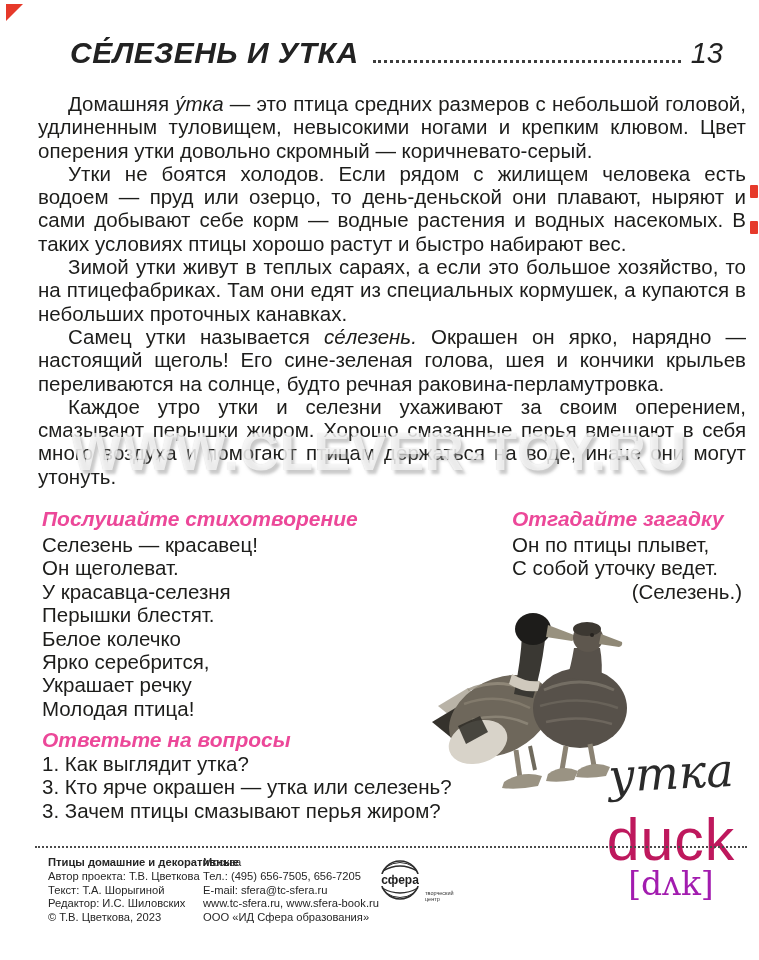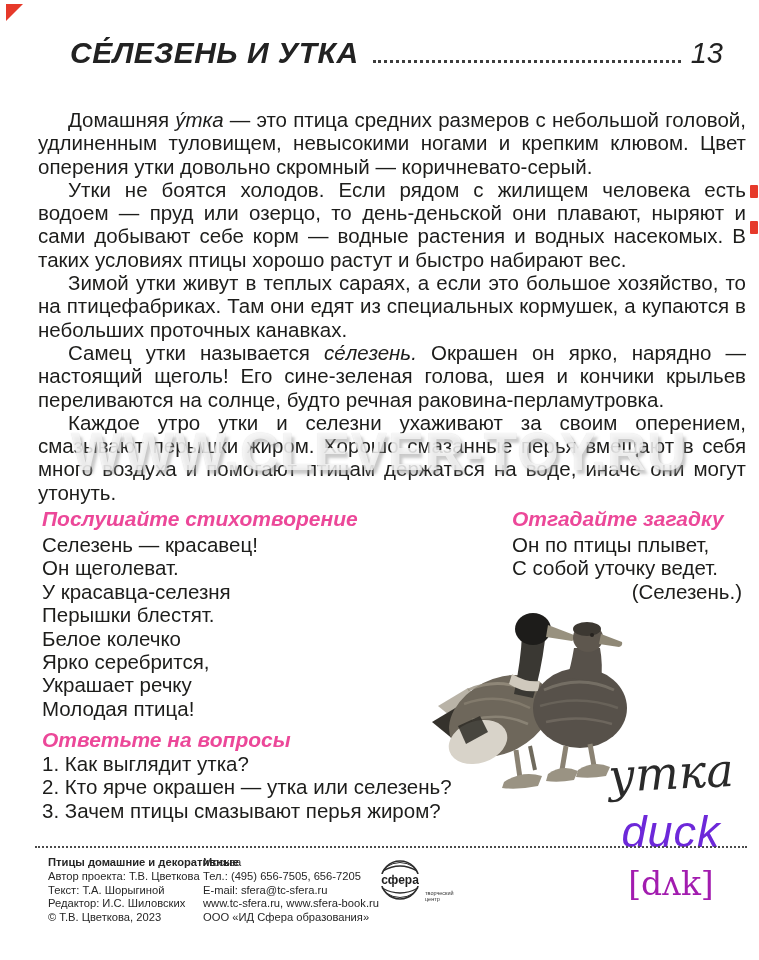--- a/index.html
+++ b/index.html
@@ -11,21 +11,21 @@
   .red-mark{position:absolute;}
   .corner-triangle{left:6px;top:4px;width:17px;height:17px;clip-path:polygon(0 0,100% 0,0 100%);}
   .edge-mark-1{right:1px;top:185px;width:8px;height:13px;border-radius:1px;}
   .edge-mark-2{right:1px;top:221px;width:8px;height:13px;border-radius:1px;}
   
   .header{position:absolute;left:70px;right:36px;top:36px;display:flex;align-items:flex-end;}
   .title{margin:0;font-size:30px;font-weight:bold;font-style:italic;letter-spacing:.5px;white-space:nowrap;color:#222;}
   .leader{flex:1;height:0;border-bottom:3.5px dotted #3d3d3d;margin:0 10px 7px 14px;}
   .page-num{font-size:29px;font-style:italic;color:#222;}
   
-  .bodytext{position:absolute;left:38px;top:92px;width:708px;font-size:20.5px;line-height:23.3px;text-align:justify;margin-top:16px;}
+  .bodytext{position:absolute;left:38px;top:92px;width:708px;font-size:20.5px;line-height:23.3px;text-align:justify;}
   .para{margin:0;text-indent:30px;}
   
   .watermark{
     position:absolute;left:14px;top:420px;width:730px;text-align:center;z-index:3;
     font-weight:bold;font-size:54px;letter-spacing:1px;white-space:nowrap;
     color:rgba(255,255,255,.72);
     text-shadow:3px 4px 3px rgba(150,150,150,.5), 0 0 1px rgba(170,170,170,.45);
     pointer-events:none;
   }
   
@@ -37,21 +37,21 @@
   .poem-lines{left:42px;top:533px;}
   .riddle-lines{left:512px;top:533px;width:232px;}
   .riddle-answer{position:absolute;left:512px;top:580px;width:230px;text-align:right;font-size:20.5px;}
   .question-items{left:42px;top:752px;width:490px;}
   
   .photo{position:absolute;left:428px;top:598px;width:207px;height:196px;}
   
   .vocab-ru{position:absolute;left:596px;top:746px;width:150px;text-align:center;
     font-family:"DejaVu Serif",serif;font-style:italic;font-size:46px;color:#2a2a2a;transform:rotate(-3deg);}
   .vocab-en{position:absolute;left:596px;top:806px;width:150px;text-align:center;
-    font-size:45px;letter-spacing:1px;color:#6d28d9;font-style:italic;}
+    font-size:59px;letter-spacing:1px;color:#be185d;}
   .vocab-tr{position:absolute;left:596px;top:864px;width:150px;text-align:center;
     font-family:"DejaVu Serif",serif;font-size:33px;color:#a21caf;}
   
   .footer-rule{position:absolute;left:35px;top:846px;width:712px;height:0;border-top:2.5px dotted #4a4a4a;}
   .footer-col{position:absolute;top:856px;font-size:11.2px;line-height:13.8px;color:#262626;}
   .footer-left{left:48px;}
   .footer-middle{left:203px;}
   .footer-col .bold{font-weight:bold;}
   .footer-logo{position:absolute;left:378px;top:858px;display:flex;align-items:flex-end;gap:3px;}
   .logo-sub{width:34px;font-size:5.5px;line-height:6px;color:#333;text-transform:lowercase;}
@@ -131,21 +131,21 @@
       <path d="M138 148 L134 172" stroke="#8a8273" stroke-width="5"></path>
       <path d="M162 146 L166 168" stroke="#8a8273" stroke-width="5"></path>
       <path d="M120 176 Q134 166 150 173 L146 182 Q130 185 118 183 Z" fill="#9a9383"></path>
       <path d="M150 172 Q166 162 182 169 L178 178 Q162 181 148 179 Z" fill="#9a9383"></path>
     </svg>
   </div>
 
   <div class="sec-heading h-questions">Ответьте на вопросы</div>
   <div class="lines question-items" id="question-items">
       <div>1. Как выглядит утка?</div>
-      <div>2. Кто ярче окрашен — утка или селезень?</div>
+      <div>3. Кто ярче окрашен — утка или селезень?</div>
       <div>3. Зачем птицы смазывают перья жиром?</div>
     </div>
 
   <div class="vocab-ru">утка</div>
   <div class="vocab-en">duck</div>
   <div class="vocab-tr">[dʌk]</div>
 
   <div class="footer-rule"></div>
   <div class="footer-col footer-left" id="footer-left">
       <div class="bold">Птицы домашние и декоративные</div>

